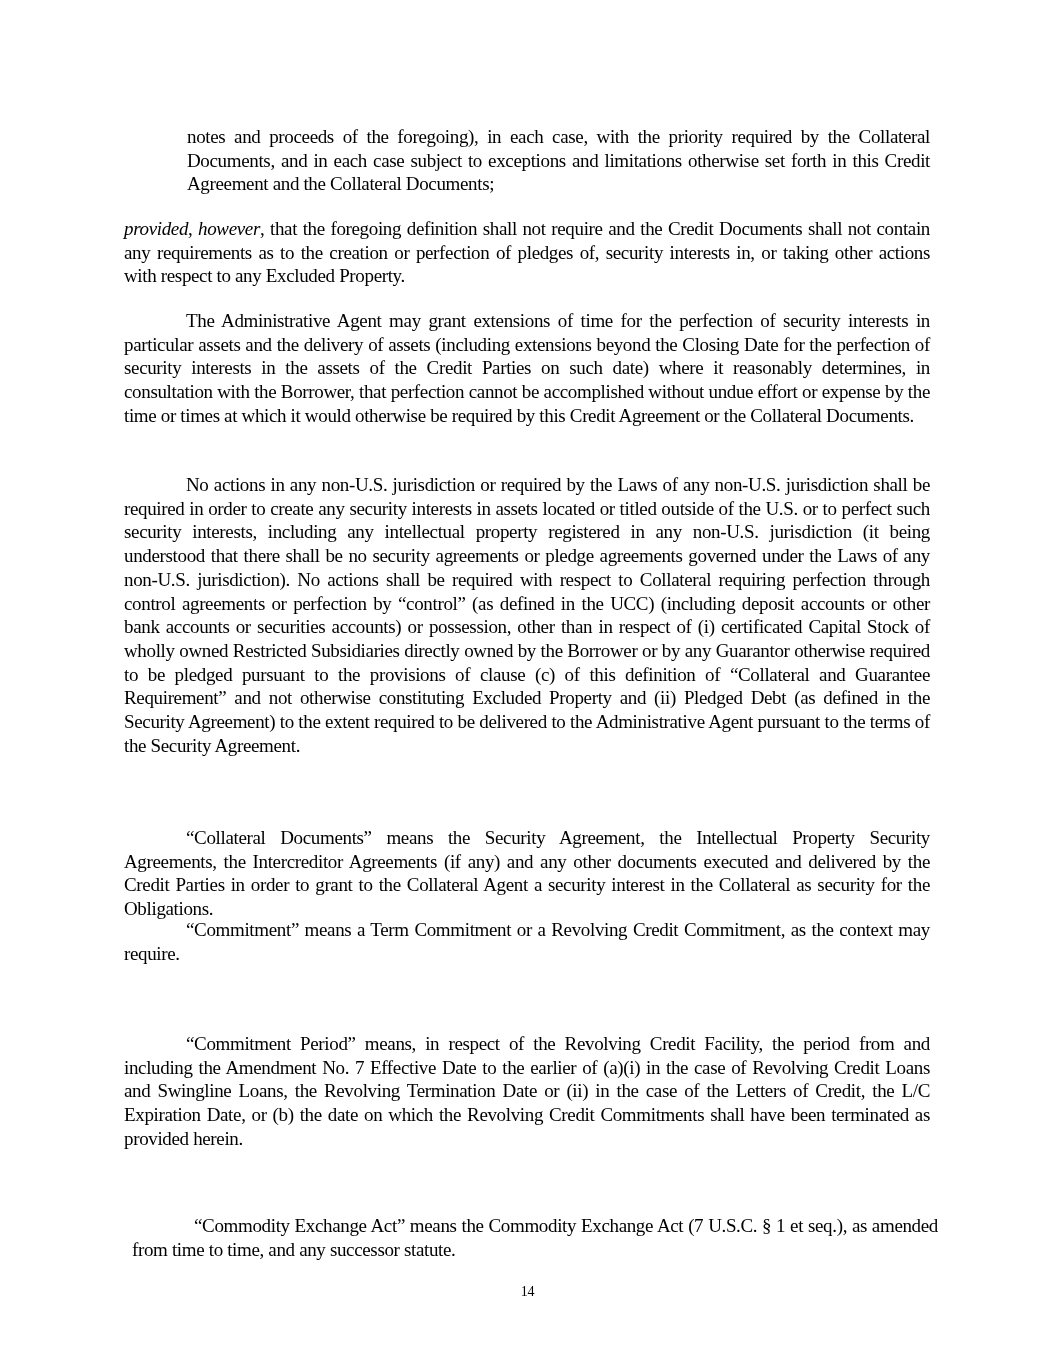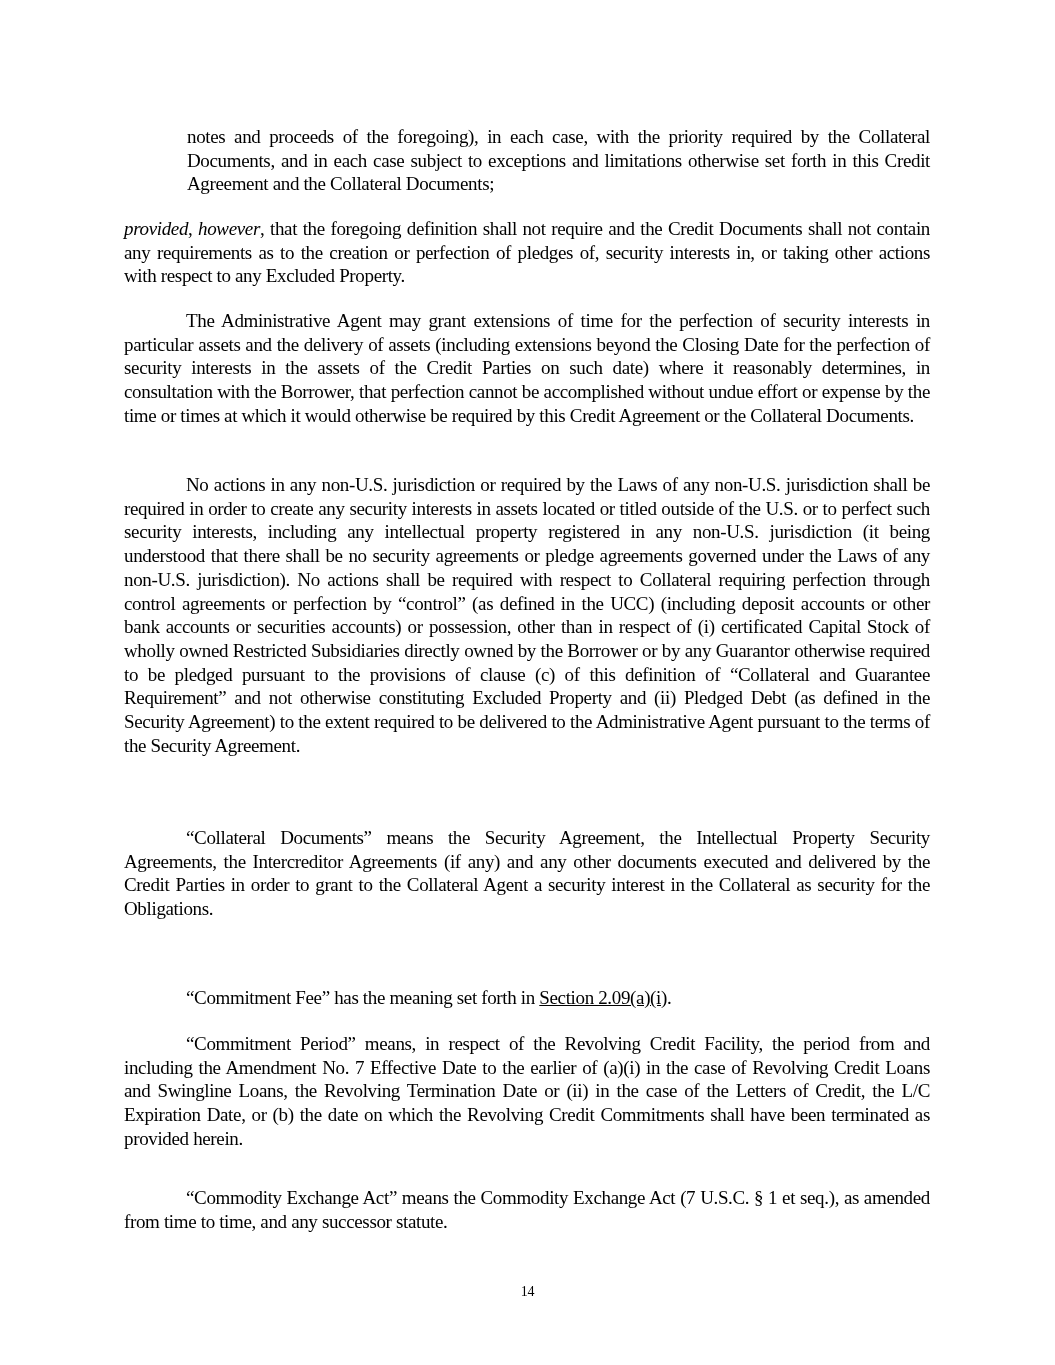--- a/index.html
+++ b/index.html
@@ -34,21 +34,21 @@
   <p class="para block" style="top:125px;">notes and proceeds of the foregoing), in each case, with the priority required by the Collateral Documents, and in each case subject to exceptions and limitations otherwise set forth in this Credit Agreement and the Collateral Documents;</p>
 
   <p class="para" style="top:217px;"><span class="ital">provided</span><span>, </span><span class="ital">however</span><span>, that the foregoing definition shall not require and the Credit Documents shall not contain any requirements as to the creation or perfection of pledges of, security interests in, or taking other actions with respect to any Excluded Property.</span></p>
 
   <p class="para indented" style="top:309px;">The Administrative Agent may grant extensions of time for the perfection of security interests in particular assets and the delivery of assets (including extensions beyond the Closing Date for the perfection of security interests in the assets of the Credit Parties on such date) where it reasonably determines, in consultation with the Borrower, that perfection cannot be accomplished without undue effort or expense by the time or times at which it would otherwise be required by this Credit Agreement or the Collateral Documents.</p>
 
   <p class="para indented" style="top:473px;">No actions in any non-U.S. jurisdiction or required by the Laws of any non-U.S. jurisdiction shall be required in order to create any security interests in assets located or titled outside of the U.S. or to perfect such security interests, including any intellectual property registered in any non-U.S. jurisdiction (it being understood that there shall be no security agreements or pledge agreements governed under the Laws of any non-U.S. jurisdiction).  No actions shall be required with respect to Collateral requiring perfection through control agreements or perfection by “control” (as defined in the UCC) (including deposit accounts or other bank accounts or securities accounts) or possession, other than in respect of (i) certificated Capital Stock of wholly owned Restricted Subsidiaries directly owned by the Borrower or by any Guarantor otherwise required to be pledged pursuant to the provisions of clause (c) of this definition of “Collateral and Guarantee Requirement” and not otherwise constituting Excluded Property and (ii) Pledged Debt (as defined in the Security Agreement) to the extent required to be delivered to the Administrative Agent pursuant to the terms of the Security Agreement.</p>
 
   <p class="para indented" style="top:826px;"><span>“</span><span class="term">Collateral Documents</span><span>”</span><span> means the Security Agreement, the Intellectual Property Security Agreements, the Intercreditor Agreements (if any) and any other documents executed and delivered by the Credit Parties in order to grant to the Collateral Agent a security interest in the Collateral as security for the Obligations.</span></p>
 
+  <p class="para indented" style="top:918px;"><span>“</span><span class="term">Commitment</span><span>”</span><span> means a Term Commitment or a Revolving Credit Commitment, as the context may require.</span></p>
 
-  <p class="para indented" style="top:986px;"><span>“</span><span class="term">Commitment Fee</span><span>”</span><span> has the meaning set forth in </span><span class="xref">Section 2.09(a)(i)</span><span>.</span></p>
 
   <p class="para indented" style="top:1032px;"><span>“</span><span class="term">Commitment Period</span><span>”</span><span> means, in respect of the Revolving Credit Facility, the period from and including the Amendment No. 7 Effective Date to the earlier of (a)(i) in the case of Revolving Credit Loans and Swingline Loans, the Revolving Termination Date or (ii) in the case of the Letters of Credit, the L/C Expiration Date, or (b) the date on which the Revolving Credit Commitments shall have been terminated as provided herein.</span></p>
 
-  <p class="para indented" style="top:1186px;"><span>“</span><span class="term">Commodity Exchange Act</span><span>”</span><span> means the Commodity Exchange Act (7 U.S.C. § 1 et seq.), as amended from time to time, and any successor statute.</span></p>
+  <p class="para indented" style="top:1214px;margin-left:8px;"><span>“</span><span class="term">Commodity Exchange Act</span><span>”</span><span> means the Commodity Exchange Act (7 U.S.C. § 1 et seq.), as amended from time to time, and any successor statute.</span></p>
 
   <div class="page-number">14</div>
 </div>
 
 </body></html>

